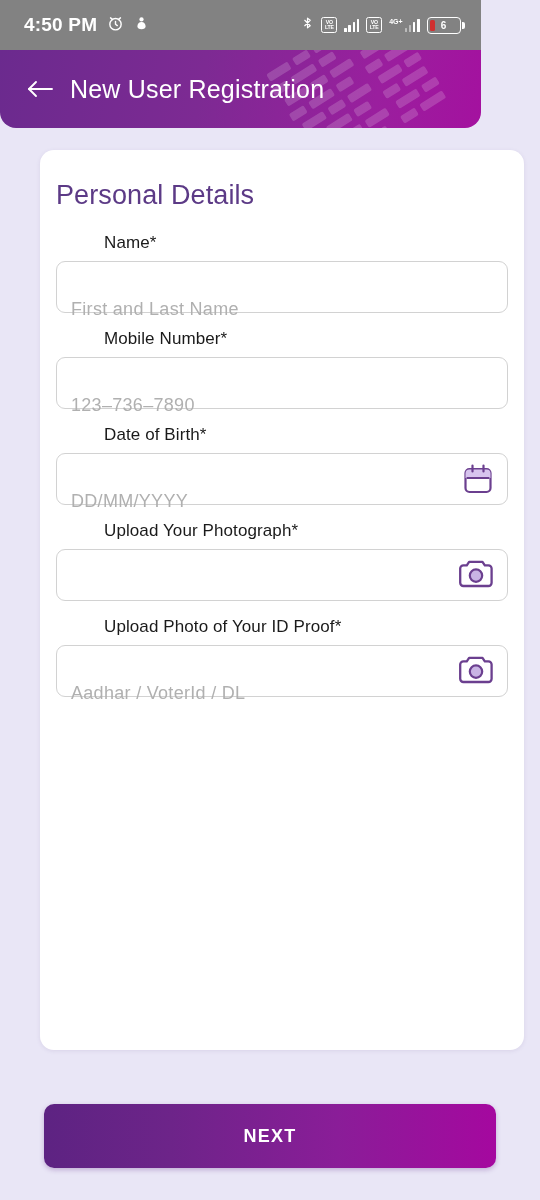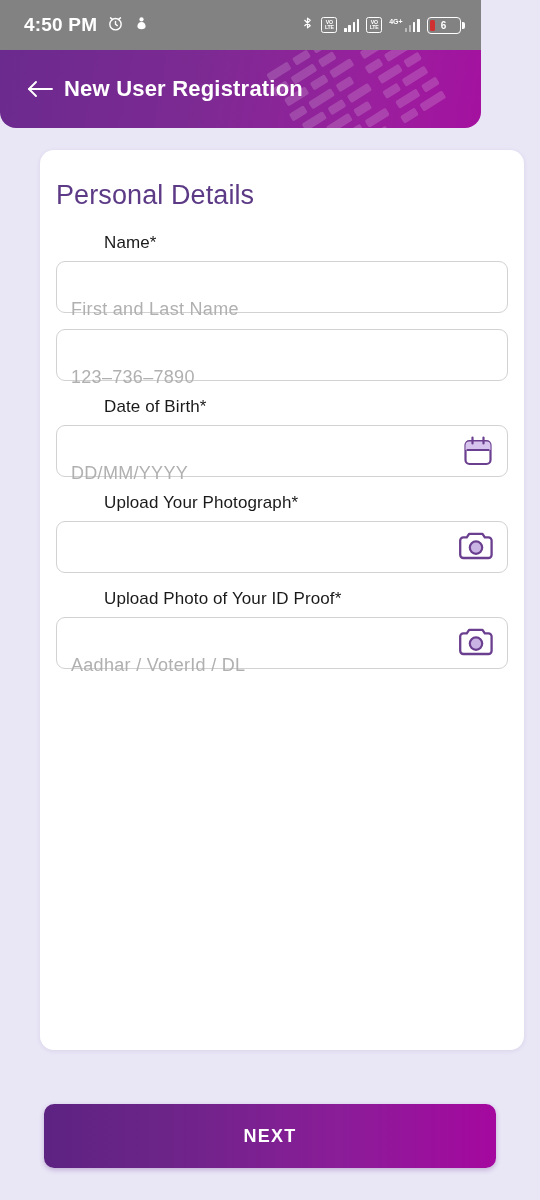--- a/index.html
+++ b/index.html
@@ -66,22 +66,22 @@
     position:absolute; right:-30px; top:-40px;
     width:250px; height:190px; opacity:.17;
     transform:rotate(-32deg);
     pointer-events:none;
   }
   .back-btn {
     width:40px; height:40px; display:flex; align-items:center; justify-content:center;
     flex:none;
   }
   .header-title {
-    color:#fff; font-size:22px; font-weight:bold; letter-spacing:.2px;
-    margin-left:4px; position:relative; z-index:2;
+    color:#fff; font-size:25px; font-weight:normal; letter-spacing:.2px;
+    margin-left:10px; position:relative; z-index:2;
   }
 
   
   .card {
     position:absolute; left:40px; top:150px; width:484px; height:900px;
     background:#fff; border-radius:14px;
     box-shadow:0 1px 4px rgba(80,50,120,.10);
     padding:30px 16px 0 16px;
   }
   .section-title {
@@ -251,20 +251,21 @@
     <div class="section-title">Personal Details</div>
 
     <div class="field">
       <div class="field-label">Name*</div>
       <div class="input-wrap">
         <span class="input-text">First and Last Name</span>
       </div>
     </div>
 
     <div class="field">
+      <div class="field-label">Mobile Number*</div>
       <div class="input-wrap">
         <span class="input-text">123–736–7890</span>
       </div>
     </div>
 
     <div class="field">
       <div class="field-label">Date of Birth*</div>
       <div class="input-wrap">
         <span class="input-text">DD/MM/YYYY</span>
         <span class="field-icon">

